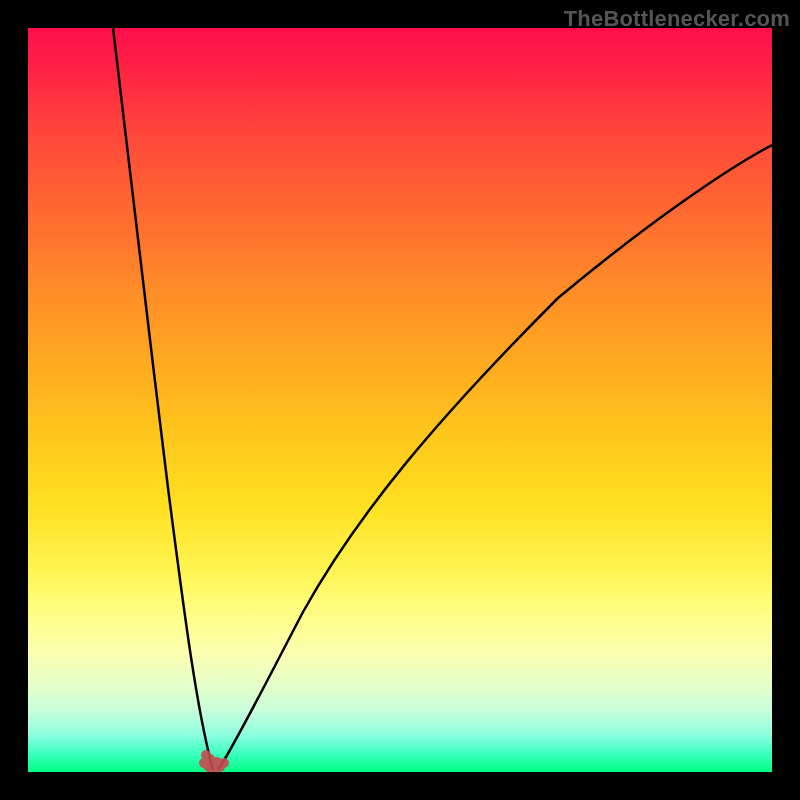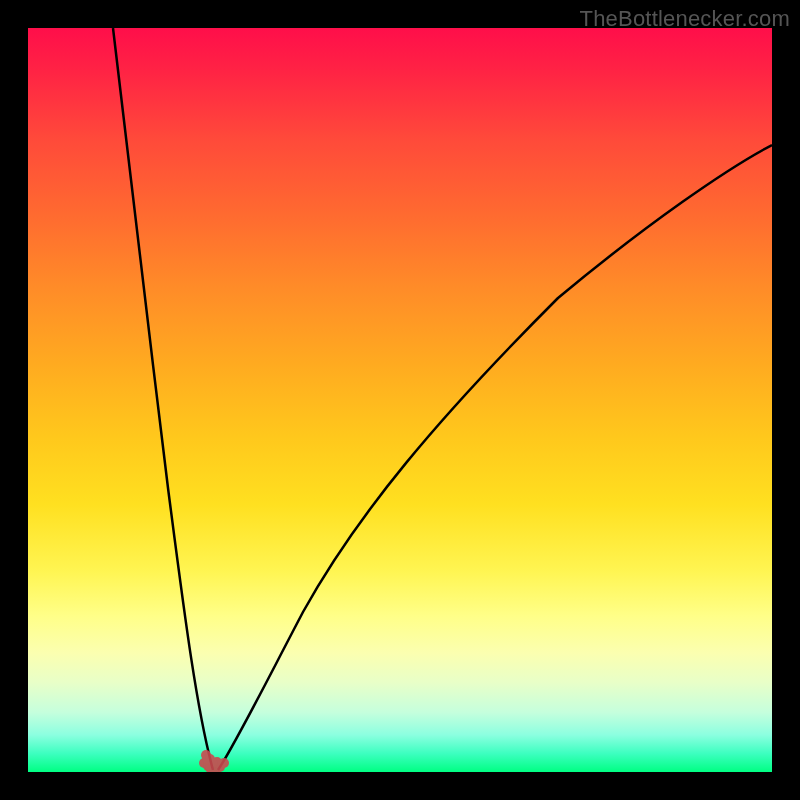--- a/index.html
+++ b/index.html
@@ -13,21 +13,21 @@
       background: #000;
       position: relative;
       font-family: Arial, sans-serif;
     }
     .watermark {
       position: absolute;
       top: 6px;
       right: 10px;
       color: #555;
       font-size: 22px;
-      font-weight: normal;
+      font-weight: bold;
       z-index: 20;
       letter-spacing: 0.2px;
     }
     .plot-area {
       position: absolute;
       top: 28px;
       left: 28px;
       right: 28px;
       bottom: 28px;
       overflow: hidden;

